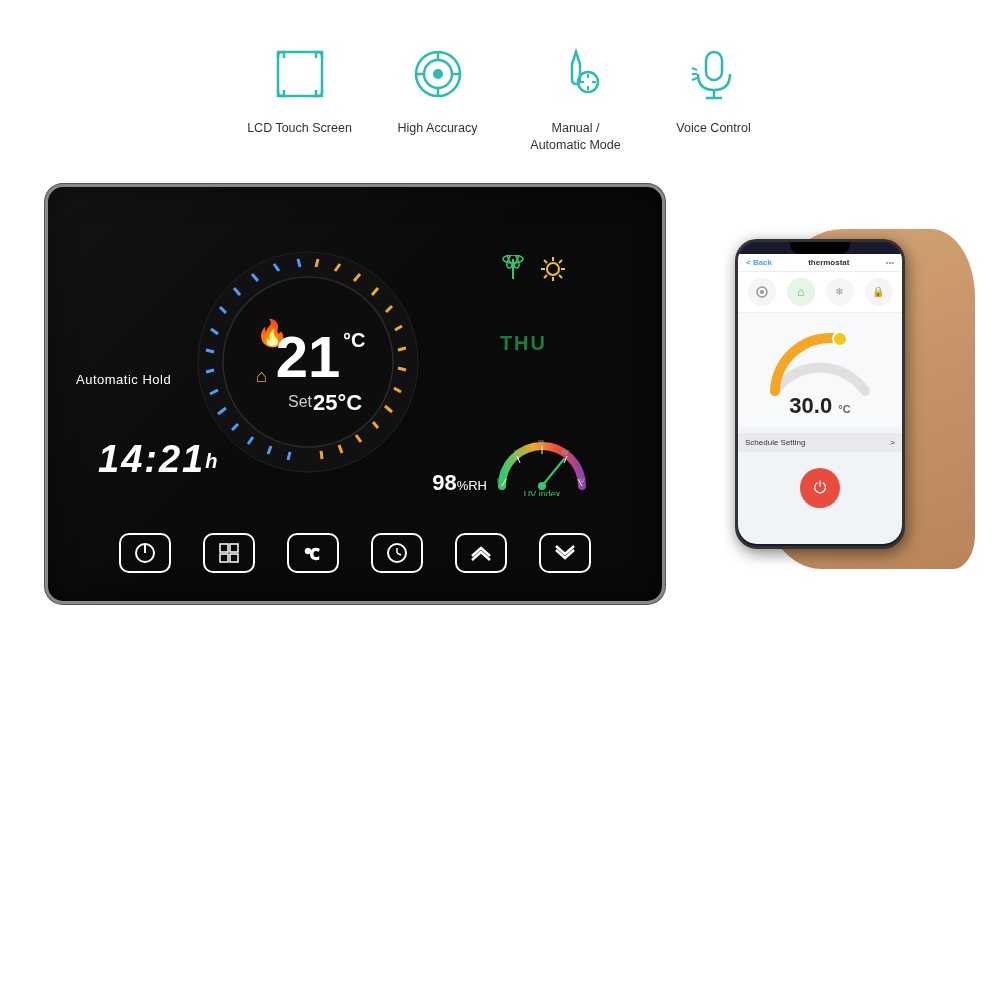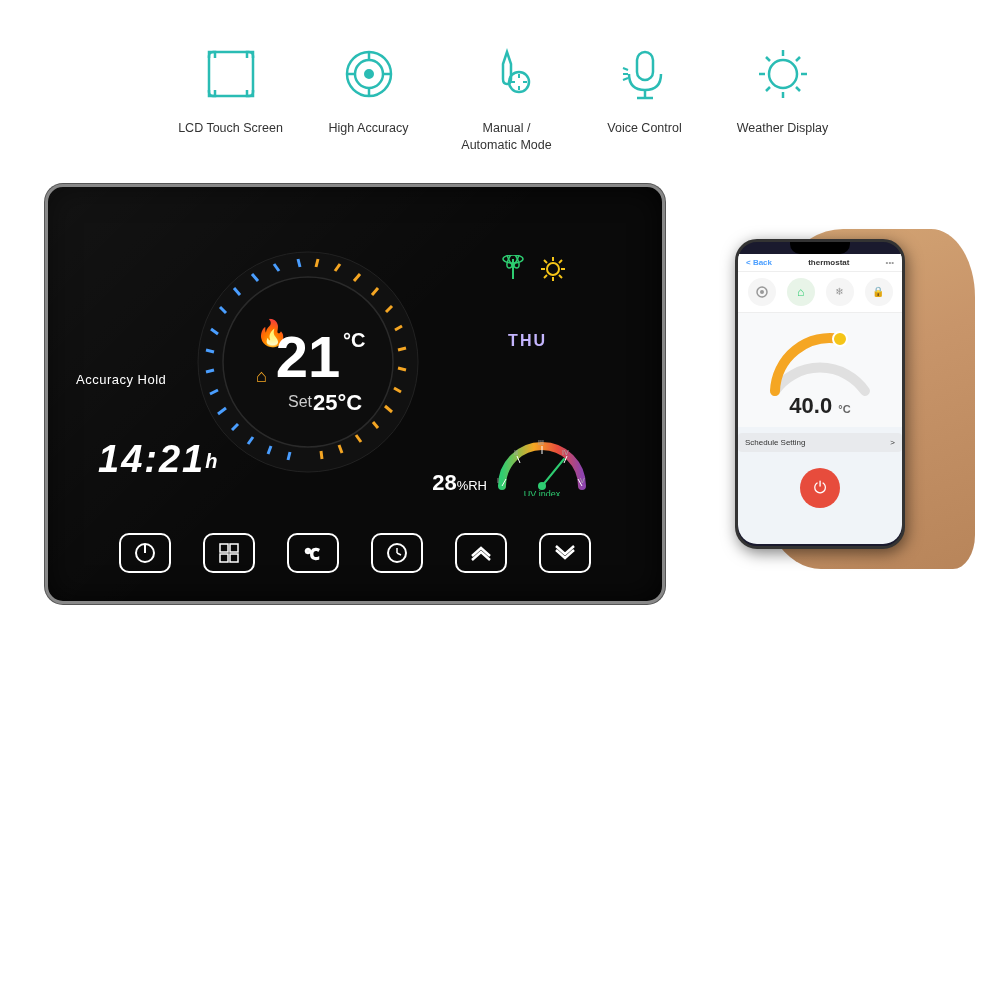--- a/index.html
+++ b/index.html
@@ -87,22 +87,22 @@
       font-size: 13px;
       font-weight: 400;
       letter-spacing: 0.5px;
     }
 
     
     .thu-label {
       position: absolute;
       right: 115px;
       top: 145px;
-      color: #c4b5fd;
-      font-size: 16px;
+      color: #15803d;
+      font-size: 20px;
       font-weight: 600;
       letter-spacing: 2px;
       margin-left: 9px;
     }
 
     
     .time-display {
       position: absolute;
       left: 50px;
       bottom: 120px;
@@ -370,44 +370,28 @@
 
         <line x1="8" y1="24" x2="13" y2="26" stroke="#2abcb4" stroke-width="2"></line>
         <line x1="8" y1="30" x2="13" y2="30" stroke="#2abcb4" stroke-width="2"></line>
         <line x1="8" y1="36" x2="13" y2="34" stroke="#2abcb4" stroke-width="2"></line>
       </svg>
     </div>
     <span class="feature-label">Voice Control</span>
   </div>
 
 
-  <div class="feature-item">
-    <div class="feature-icon">
-      <svg viewBox="0 0 60 60">
-        <circle cx="30" cy="30" r="14" stroke="#2abcb4" stroke-width="2.5"></circle>
-        <line x1="30" y1="6" x2="30" y2="12" stroke="#2abcb4" stroke-width="2.5"></line>
-        <line x1="30" y1="48" x2="30" y2="54" stroke="#2abcb4" stroke-width="2.5"></line>
-        <line x1="6" y1="30" x2="12" y2="30" stroke="#2abcb4" stroke-width="2.5"></line>
-        <line x1="48" y1="30" x2="54" y2="30" stroke="#2abcb4" stroke-width="2.5"></line>
-        <line x1="13" y1="13" x2="17" y2="17" stroke="#2abcb4" stroke-width="2.5"></line>
-        <line x1="43" y1="43" x2="47" y2="47" stroke="#2abcb4" stroke-width="2.5"></line>
-        <line x1="47" y1="13" x2="43" y2="17" stroke="#2abcb4" stroke-width="2.5"></line>
-        <line x1="17" y1="43" x2="13" y2="47" stroke="#2abcb4" stroke-width="2.5"></line>
-      </svg>
-    </div>
-    <span class="feature-label">Weather Display</span>
-  </div>
 
 </div>
 
 <div class="main-section">
 
   <div class="thermostat-device">
 
-    <span class="permanent-hold">Accuracy Hold</span>
+    <span class="permanent-hold">Automatic Hold</span>
 
     <span class="thu-label">THU</span>
 
     <div class="weather-icons">
       <svg width="36" height="28" viewBox="0 0 36 28" fill="none">
 
         <line x1="18" y1="4" x2="18" y2="24" stroke="#2ecc71" stroke-width="2"></line>
         <ellipse cx="18" cy="4" rx="4" ry="10" stroke="#2ecc71" stroke-width="1.5" transform="rotate(-30 18 4)"></ellipse>
         <ellipse cx="18" cy="4" rx="4" ry="10" stroke="#2ecc71" stroke-width="1.5" transform="rotate(90 18 4)"></ellipse>
         <ellipse cx="18" cy="4" rx="4" ry="10" stroke="#2ecc71" stroke-width="1.5" transform="rotate(210 18 4)"></ellipse>
@@ -481,21 +465,21 @@
         <text x="100" y="165" font-size="16" fill="#ccc" font-family="Arial">Set</text>
         <text x="125" y="168" font-size="22" font-weight="700" fill="white" font-family="Arial">25°C</text>
       </svg>
     </div>
 
     <div class="time-display">
       <span>14:21</span><span class="small-h">h</span>
     </div>
 
     <div class="humidity-display">
-      <span>28</span><span class="unit">%RH</span>
+      <span>98</span><span class="unit">%RH</span>
     </div>
 
     <div class="uv-gauge">
       <svg width="100" height="65" viewBox="0 0 100 65">
         <defs>
           <linearGradient id="uvGrad" x1="0%" y1="0%" x2="100%" y2="0%">
             <stop offset="0%" style="stop-color:#2ecc71"></stop>
             <stop offset="40%" style="stop-color:#f5a623"></stop>
             <stop offset="70%" style="stop-color:#e74c3c"></stop>
             <stop offset="100%" style="stop-color:#8e44ad"></stop>
@@ -605,21 +589,21 @@
         <div class="phone-dial-area">
           <svg class="phone-dial-svg" viewBox="0 0 120 80">
 
             <path d="M15 70 A55 55 0 0 1 105 70" fill="none" stroke="#e0e0e0" stroke-width="10" stroke-linecap="round"></path>
 
             <path d="M15 70 A55 55 0 0 1 80 18" fill="none" stroke="#f5a623" stroke-width="10" stroke-linecap="round"></path>
 
             <circle cx="80" cy="18" r="7" fill="#f5c518" stroke="white" stroke-width="2"></circle>
           </svg>
           <div class="phone-temp-display">
-            <span>40.0</span>
+            <span>30.0</span>
             <span class="phone-temp-unit">°C</span>
           </div>
         </div>
 
         <div class="phone-schedule">
           <span>Schedule Setting</span>
           <span>&gt;</span>
         </div>
 
         <div style="display:flex;justify-content:center;margin-top:8px">

